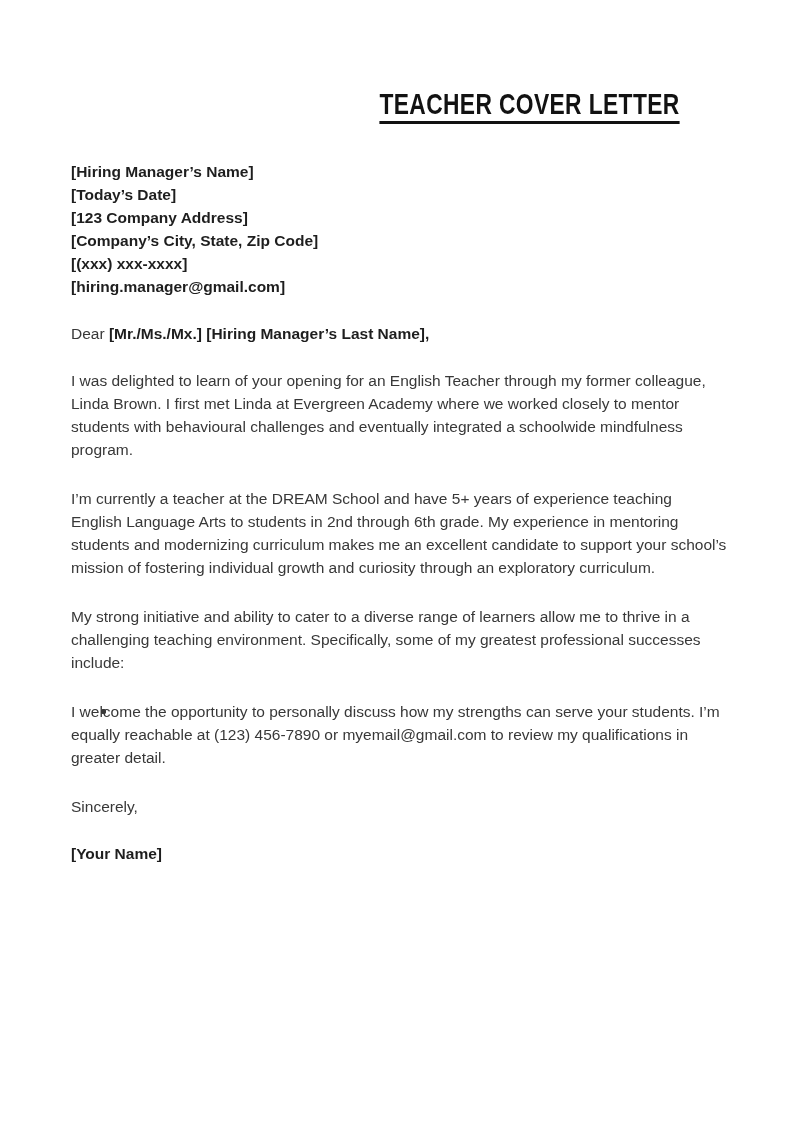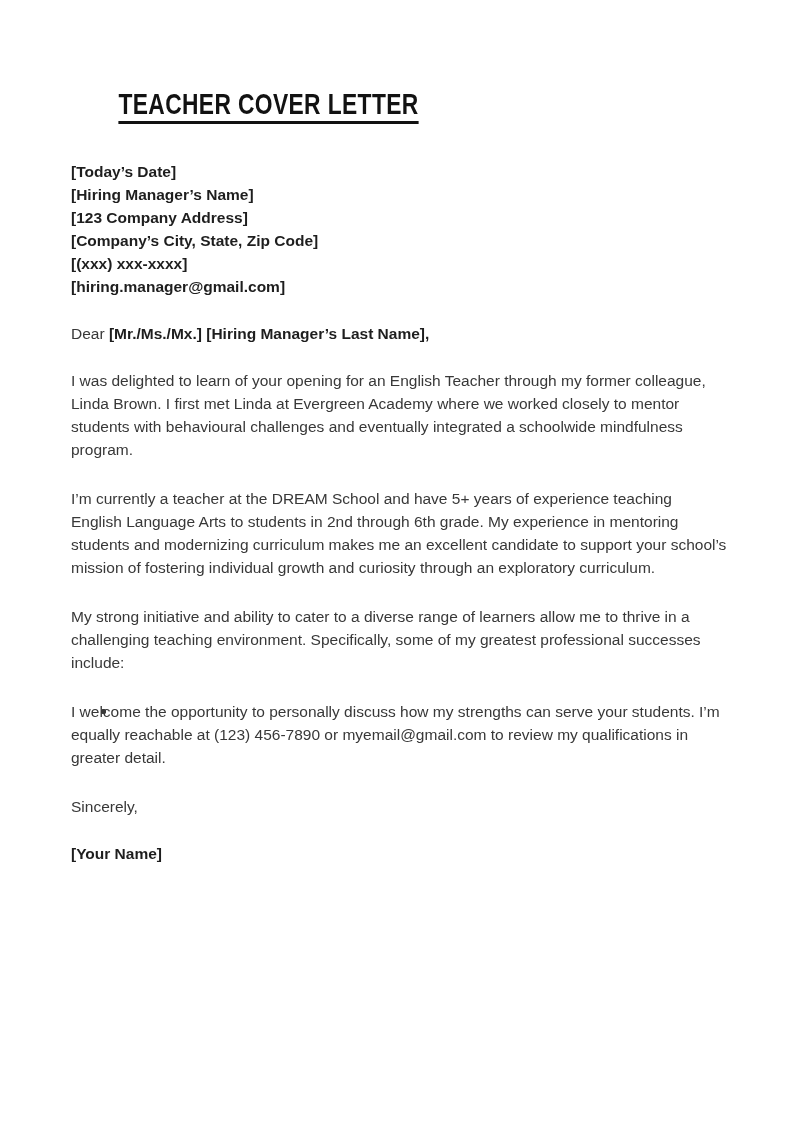--- a/index.html
+++ b/index.html
@@ -14,21 +14,21 @@
     height: 1131px;
     margin: 0 auto;
     background: #ffffff;
     padding: 88px 73px 0 71px;
     overflow: hidden;
     color: #383838;
     font-size: 15.5px;
     line-height: 23px;
   }
   .title-wrap {
-    text-align: left;
+    text-align: right;
     margin-bottom: 36px;
   }
   .doc-title {
     display: inline-block;
     font-weight: 700;
     font-size: 30px;
     line-height: 32px;
     color: #121212;
     letter-spacing: 0.5px;
     transform: scaleX(0.76);
@@ -86,22 +86,22 @@
 </head>
 <body>
 
 <div class="page">
 
   <div class="title-wrap">
     <span class="doc-title">TEACHER COVER LETTER</span>
   </div>
 
   <div class="header-block">
+    <span class="header-line">[Hiring Manager’s Name]</span>
     <span class="header-line">[Today’s Date]</span>
-    <span class="header-line">[Hiring Manager’s Name]</span>
     <span class="header-line">[123 Company Address]</span>
     <span class="header-line">[Company’s City, State, Zip Code]</span>
     <span class="header-line">[(xxx) xxx-xxxx]</span>
     <span class="header-line">[hiring.manager@gmail.com]</span>
   </div>
 
   <p class="salutation">
     <span>Dear </span><span class="bold">[Mr./Ms./Mx.] [Hiring Manager’s Last Name],</span>
   </p>
 

